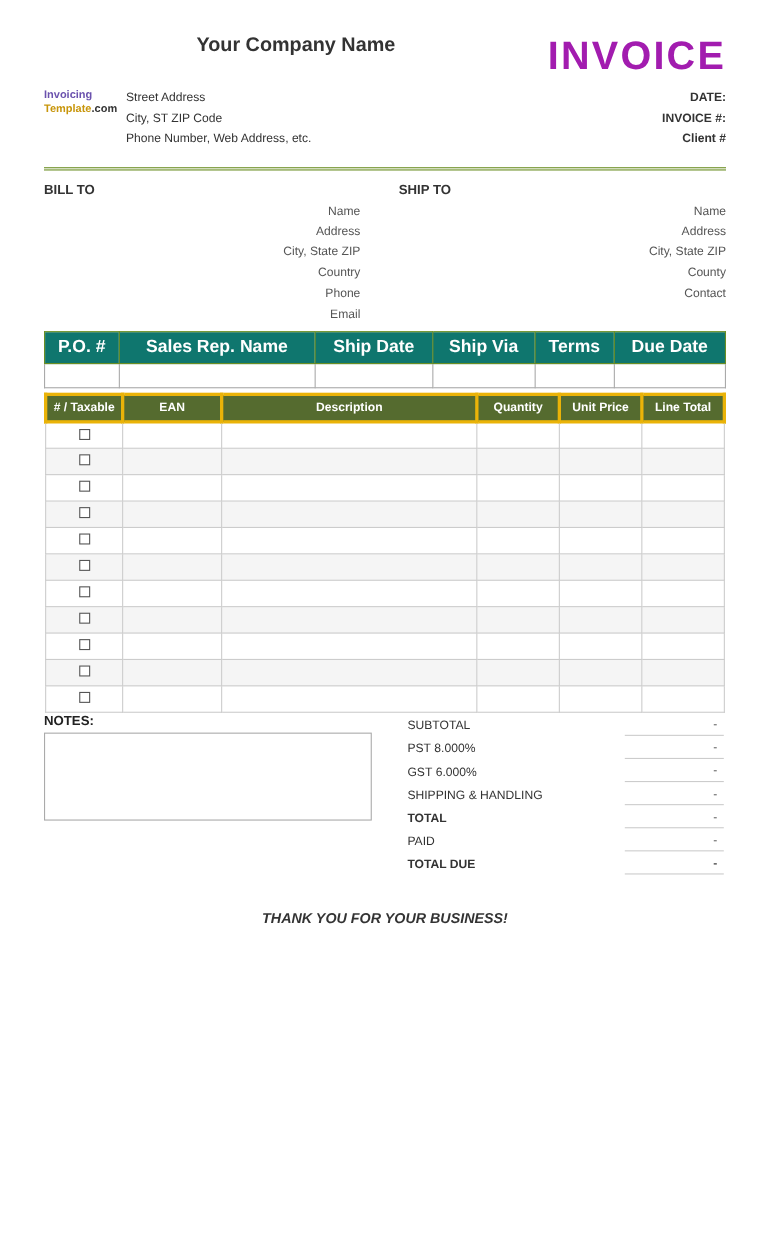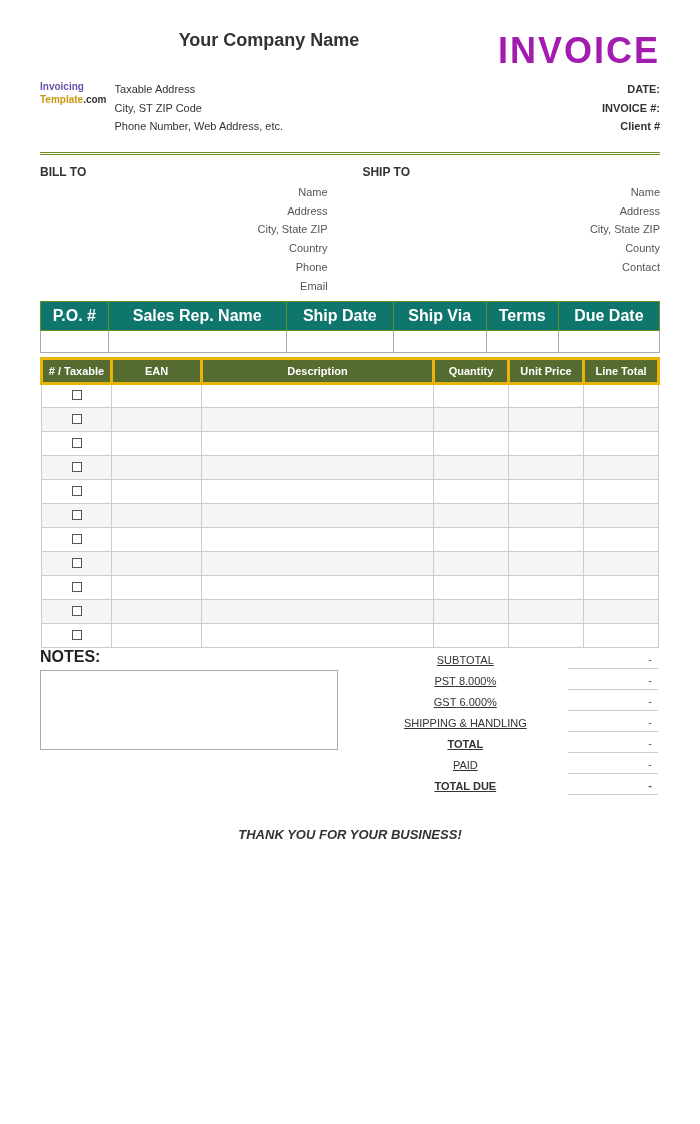--- a/index.html
+++ b/index.html
@@ -171,43 +171,42 @@
       display: flex;
       justify-content: space-between;
       align-items: flex-start;
       margin-top: 0;
     }
     .notes-area {
       width: 48%;
     }
     .notes-label {
       font-weight: bold;
-      font-size: 16px;
+      font-size: 12px;
       margin-bottom: 4px;
     }
     .notes-box {
       border: 1px solid #aaa;
       width: 100%;
       height: 80px;
       margin-top: 4px;
     }
 
     .totals-table {
       width: 50%;
     }
     .totals-table td {
       font-size: 11px;
       padding: 3px 6px;
       border: none;
     }
     .totals-table .total-label {
-      text-align: center;
+      text-align: left;
       color: #333;
       font-weight: normal;
-      text-decoration: underline;
     }
     .totals-table .total-value {
       text-align: right;
       border-bottom: 1px solid #ccc;
       min-width: 60px;
       color: #555;
     }
     .totals-table .bold-label {
       font-weight: bold;
     }
@@ -239,21 +238,21 @@
   <div class="invoice-title">INVOICE</div>
 </div>
 
 <div class="address-section">
   <div class="left-address">
     <div class="logo-block">
       <span class="logo-invoicing">Invoicing</span><br>
       <span class="logo-template">Template</span><span class="logo-com">.com</span>
     </div>
     <div class="address-lines">
-      <div>Taxable Address</div>
+      <div>Street Address</div>
       <div>City, ST  ZIP Code</div>
       <div>Phone Number, Web Address, etc.</div>
     </div>
   </div>
   <div class="right-info">
     <div><span class="label">DATE:</span></div>
     <div><span class="label">INVOICE #:</span></div>
     <div><span class="label">Client #</span></div>
   </div>
 </div>

